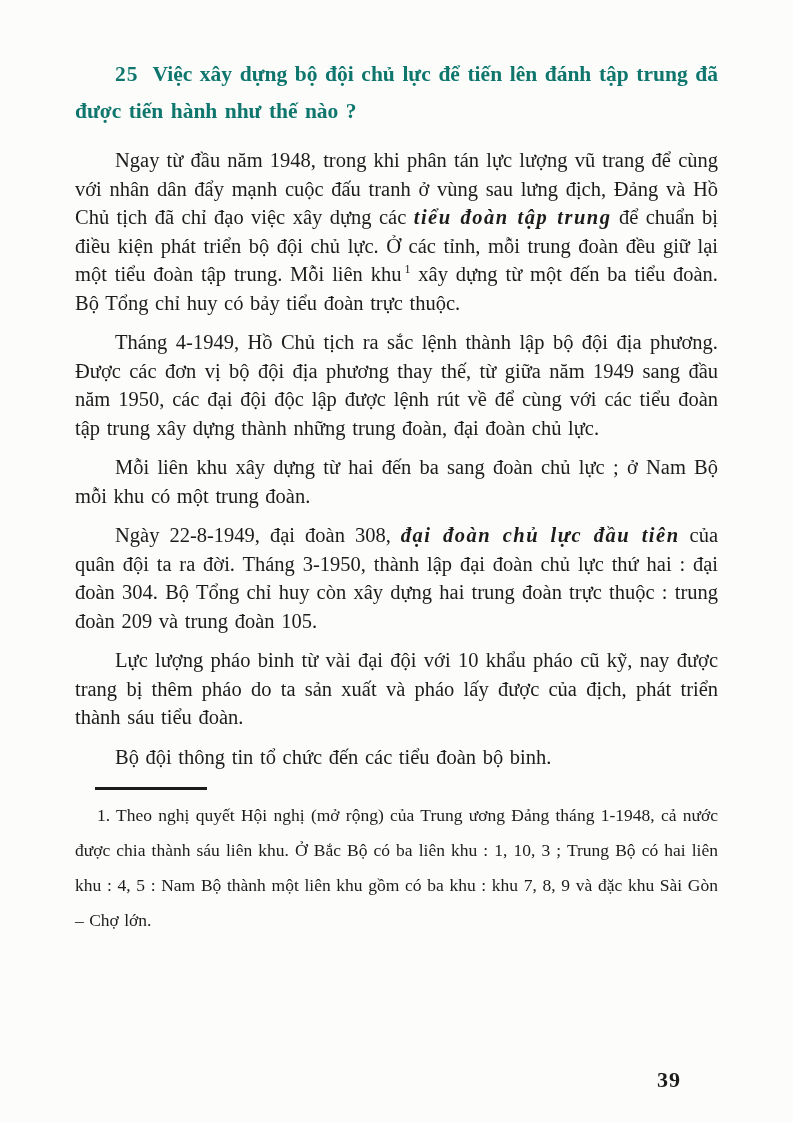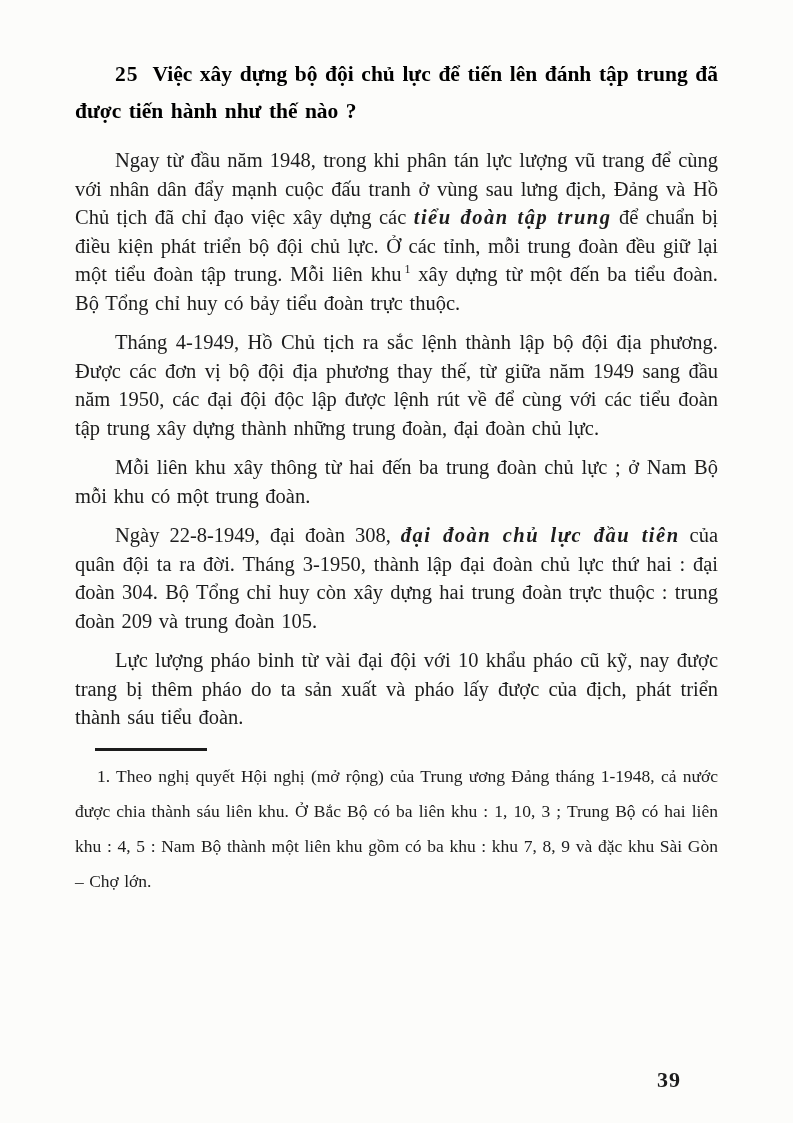--- a/index.html
+++ b/index.html
@@ -15,21 +15,21 @@
     position: absolute;
     left: 75px; top: 56px;
     width: 643px;
   }
   .question {
     font-weight: bold;
     font-size: 21.5px;
     line-height: 37px;
     text-indent: 40px;
     text-align: justify;
-    color: #000000;
+    color: #0f766e;
     margin: 0 0 16px 0;
     word-spacing: 2px;
   }
   .qnum { margin-right: 14px; letter-spacing: 1px; }
   .para {
     font-size: 20.5px;
     line-height: 28.5px;
     margin: 11px 0 5px 0;
     text-indent: 40px;
     text-align: justify;
@@ -74,26 +74,27 @@
 <body>
 
 <div class="text-block">
 
   <p class="question"><span class="qnum">25</span><span>Việc xây dựng bộ đội chủ lực để tiến lên đánh tập trung đã được tiến hành như thế nào ?</span></p>
 
   <p class="para"><span>Ngay từ đầu năm 1948, trong khi phân tán lực lượng vũ trang để cùng với nhân dân đẩy mạnh cuộc đấu tranh ở vùng sau lưng địch, Đảng và Hồ Chủ tịch đã chỉ đạo việc xây dựng các </span><span class="emph">tiểu đoàn tập trung</span><span> để chuẩn bị điều kiện phát triển bộ đội chủ lực. Ở các tỉnh, mỗi trung đoàn đều giữ lại một tiểu đoàn tập trung. Mỗi liên khu</span><sup class="fnref">1</sup><span> xây dựng từ một đến ba tiểu đoàn. Bộ Tổng chỉ huy có bảy tiểu đoàn trực thuộc.</span></p>
 
   <p class="para">Tháng 4-1949, Hồ Chủ tịch ra sắc lệnh thành lập bộ đội địa phương. Được các đơn vị bộ đội địa phương thay thế, từ giữa năm 1949 sang đầu năm 1950, các đại đội độc lập được lệnh rút về để cùng với các tiểu đoàn tập trung xây dựng thành những trung đoàn, đại đoàn chủ lực.</p>
 
-  <p class="para">Mỗi liên khu xây thông từ hai đến ba trung đoàn chủ lực ; ở Nam Bộ mỗi khu có một trung đoàn.</p>
+  <p class="para">Mỗi liên khu xây dựng từ hai đến ba sang đoàn chủ lực ; ở Nam Bộ mỗi khu có một trung đoàn.</p>
 
   <p class="para"><span>Ngày 22-8-1949, đại đoàn 308, </span><span class="emph">đại đoàn chủ lực đầu tiên</span><span> của quân đội ta ra đời. Tháng 3-1950, thành lập đại đoàn chủ lực thứ hai : đại đoàn 304. Bộ Tổng chỉ huy còn xây dựng hai trung đoàn trực thuộc : trung đoàn 209 và trung đoàn 105.</span></p>
 
   <p class="para">Lực lượng pháo binh từ vài đại đội với 10 khẩu pháo cũ kỹ, nay được trang bị thêm pháo do ta sản xuất và pháo lấy được của địch, phát triển thành sáu tiểu đoàn.</p>
 
+  <p class="para">Bộ đội thông tin tổ chức đến các tiểu đoàn bộ binh.</p>
 
   <div class="footnote-rule"></div>
 
   <p class="footnote">1. Theo nghị quyết Hội nghị (mở rộng) của Trung ương Đảng tháng 1-1948, cả nước được chia thành sáu liên khu. Ở Bắc Bộ có ba liên khu : 1, 10, 3 ; Trung Bộ có hai liên khu : 4, 5 : Nam Bộ thành một liên khu gồm có ba khu : khu 7, 8, 9 và đặc khu Sài Gòn – Chợ lớn.</p>
 
 </div>
 
 <div class="page-number">39</div>
 
 </body></html>

